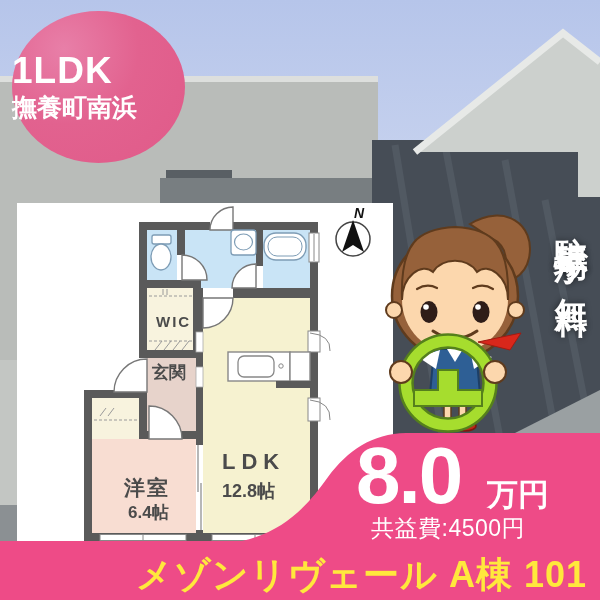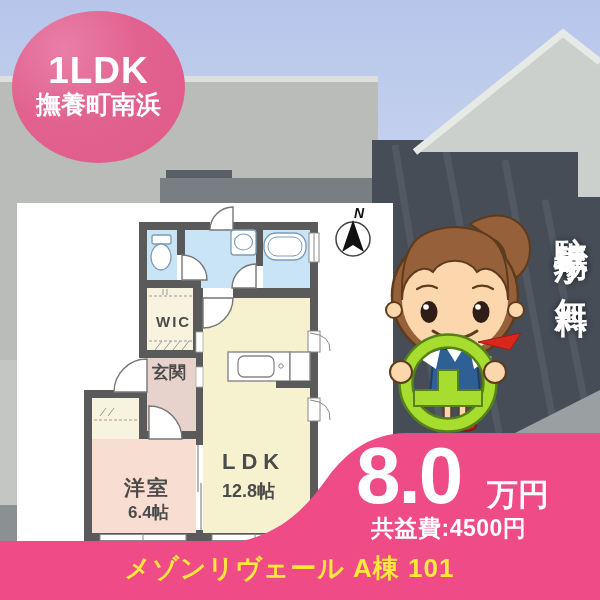--- a/index.html
+++ b/index.html
@@ -13,40 +13,40 @@
   
   #photo{left:0;top:0;}
   
   .plan-card{
     left:17px;top:203px;width:376px;height:345px;background:#ffffff;
   }
   
   .badge{
     left:12px;top:11px;width:173px;height:152px;border-radius:50%;
     background:radial-gradient(circle at 30% 25%, #e87fa8 0%, #e2628f 45%, #e05a89 100%);
-    text-align:center;color:#fff;font-weight:bold;
+    text-align:left;color:#fff;font-weight:bold;
     display:flex;flex-direction:column;justify-content:center;gap:2px;
   }
   .badge .b-type{font-size:37px;line-height:1.05;letter-spacing:1px;}
-  .badge .b-loc{font-size:25px;line-height:1.15;font-family:Liberation Mono, monospace;}
+  .badge .b-loc{font-size:25px;line-height:1.15;}
   .badge .b-area{font-size:28px;line-height:1.1;color:#ffe83c;}
   
   .v-banner{
     left:545px;top:210px;width:48px;height:250px;
     writing-mode:vertical-rl;text-orientation:upright;
     color:#ffffff;font-weight:bold;font-size:33px;letter-spacing:6px;
     text-shadow:0 0 6px rgba(0,0,0,.45);
   }
   
   .rent{left:356px;top:436px;color:#fff;font-weight:bold;font-size:80px;line-height:1;letter-spacing:-2px;}
   .rent-unit{left:487px;top:474px;color:#fff;font-weight:bold;font-size:31px;text-align:right;}
-  .fee{left:371px;top:513px;color:#fff;font-weight:bold;font-size:23px;letter-spacing:.5px;}
+  .fee{left:371px;top:513px;color:#fff;font-weight:normal;font-size:23px;letter-spacing:.5px;}
   .footer-name{
-    left:2px;top:551px;width:575px;text-align:center;
-    color:#ffe83c;font-weight:bold;font-size:26px;letter-spacing:1px;
+    left:12px;top:551px;width:575px;text-align:right;
+    color:#ffe83c;font-weight:bold;font-size:36px;letter-spacing:1px;
   }
   
   .room-label{fill:#4b4b4b;font-weight:bold;}
 </style>
 </head>
 <body>
 
 <div class="stage">
 
   <svg id="photo" class="abs" width="600" height="600" viewBox="0 0 600 600">

